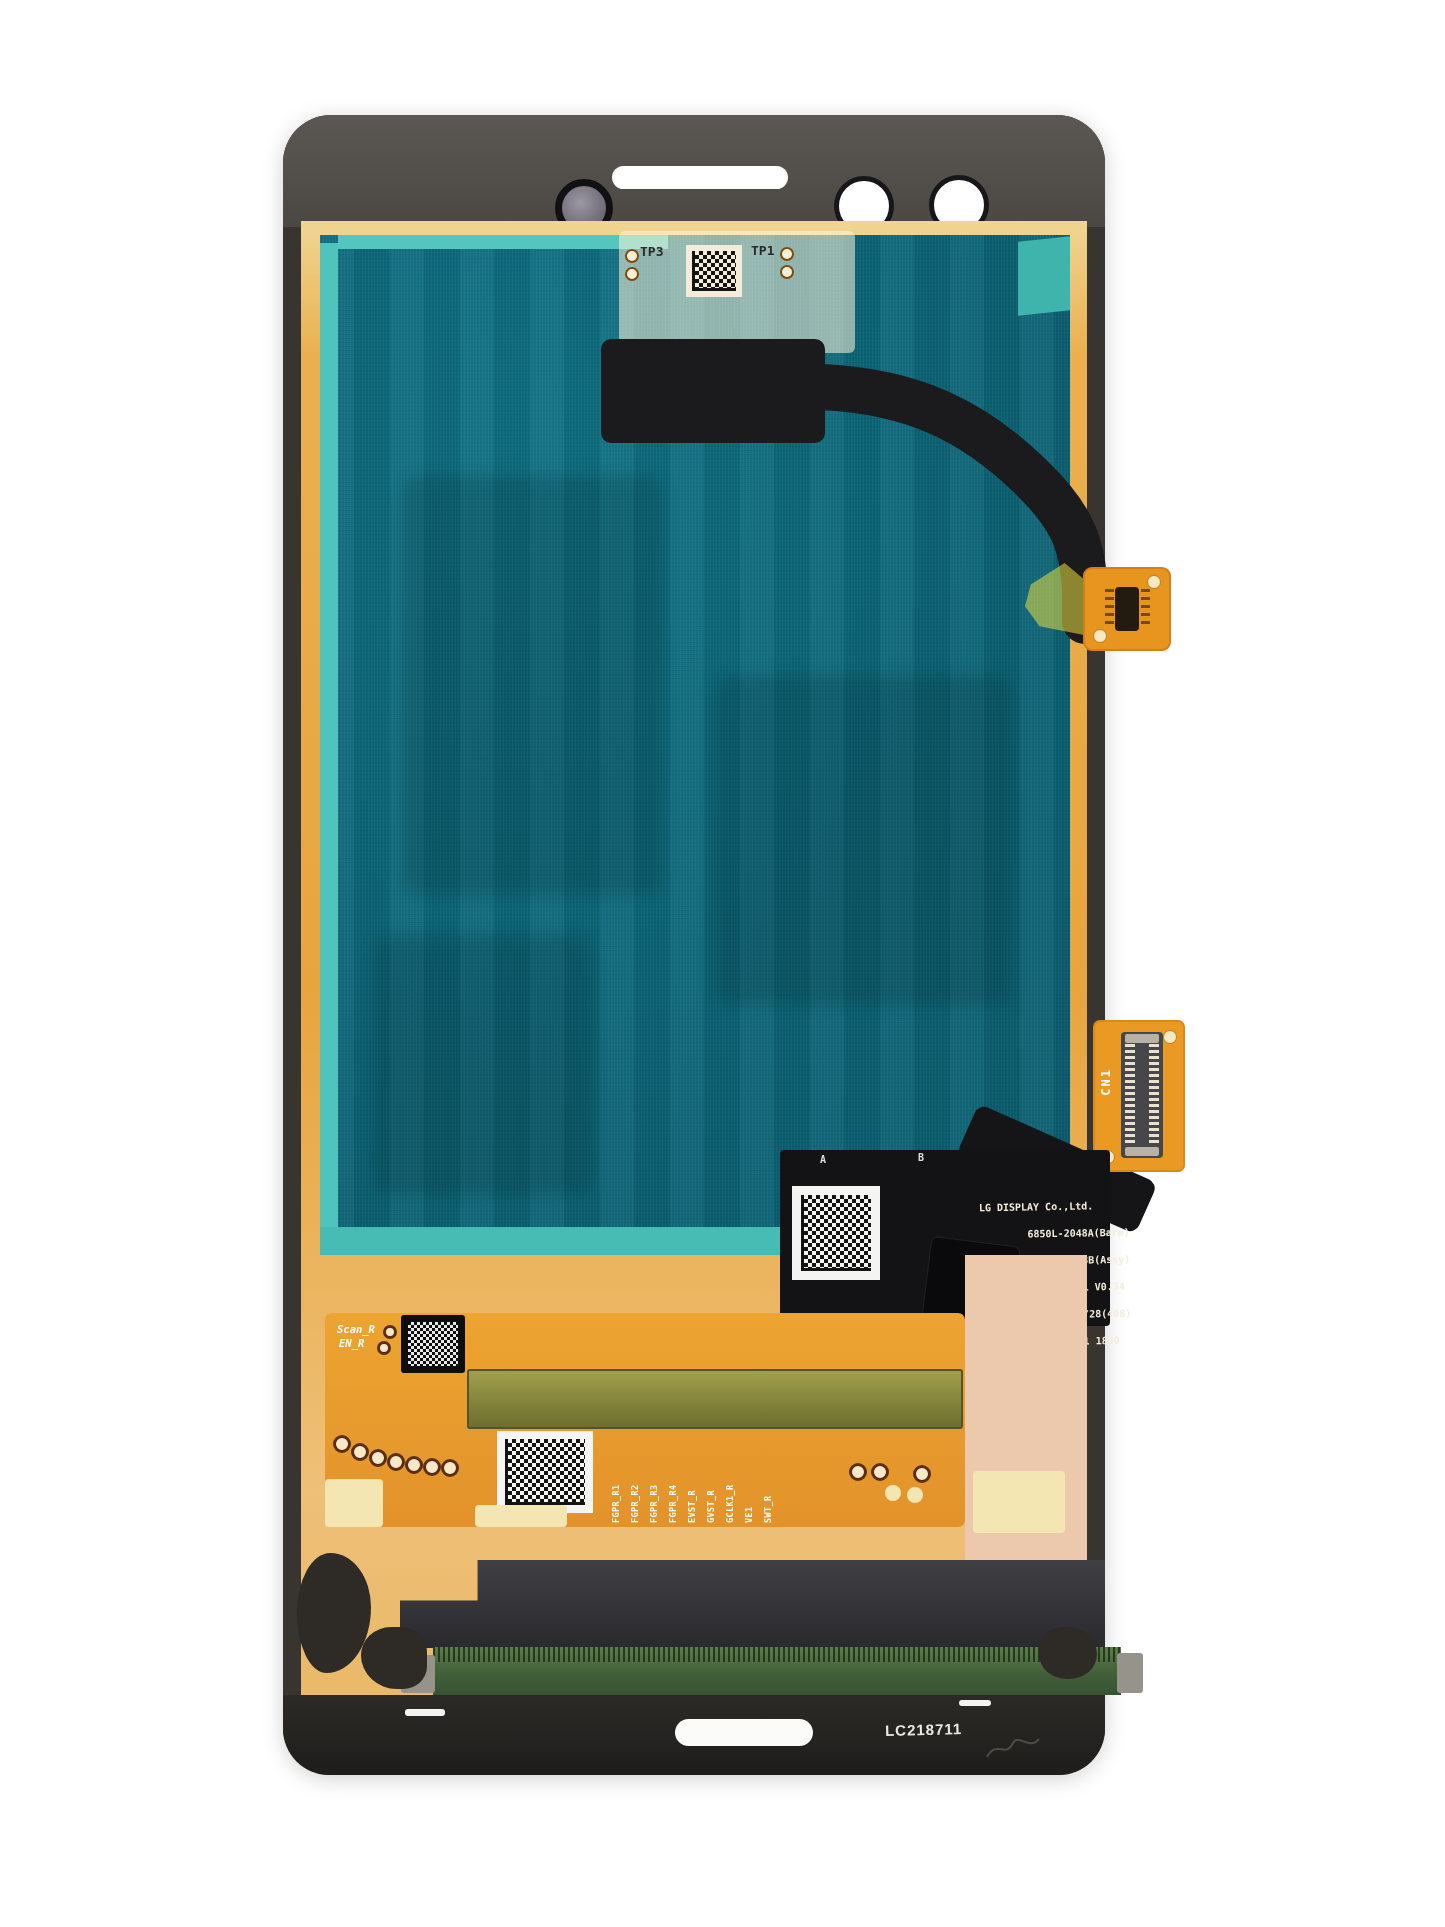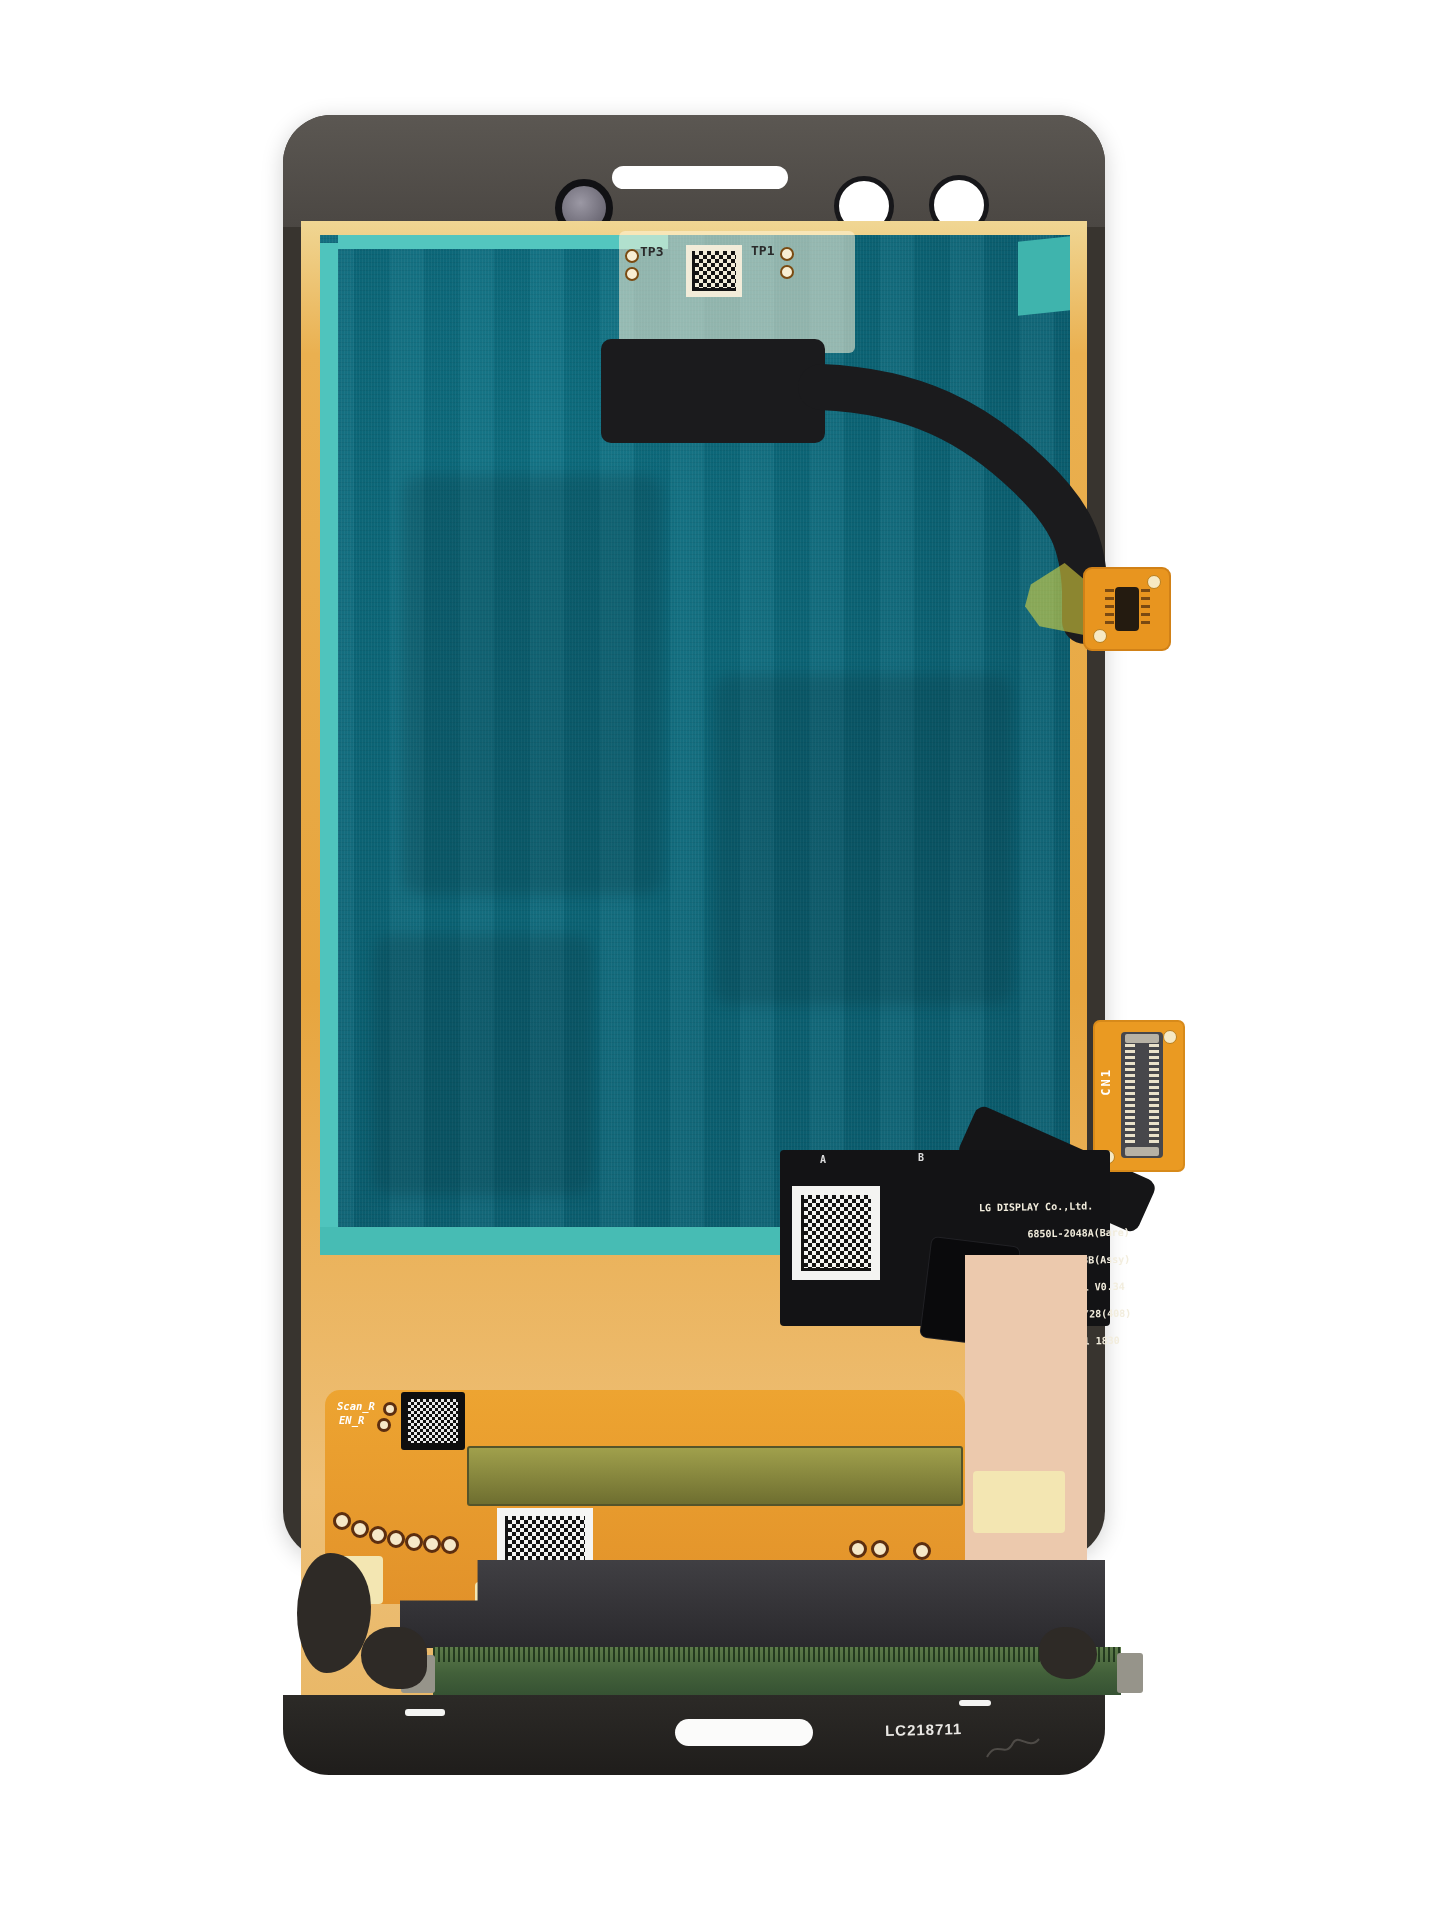--- a/index.html
+++ b/index.html
@@ -1,19 +1,19 @@
 <!DOCTYPE html>
 <html><head>
 <meta charset="utf-8">
 <style>
   html,body{margin:0;padding:0;background:#ffffff;font-family:"Liberation Sans",sans-serif;}
   .stage{position:relative;width:1445px;height:1927px;background:#fff;overflow:hidden;}
 
   
-  .phone{position:absolute;left:283px;top:115px;width:822px;height:1444px;
+  .phone{position:absolute;left:283px;top:115px;width:822px;height:1660px;
     background:#38342f;border-radius:48px;box-shadow:0 4px 22px rgba(0,0,0,.18);}
   .top-bezel{position:absolute;left:0;top:0;width:822px;height:112px;
     background:linear-gradient(180deg,#5b5752,#4b4743);border-radius:48px 48px 0 0;}
   .camera{position:absolute;left:272px;top:64px;width:44px;height:44px;border-radius:50%;
     border:7px solid #111114;background:radial-gradient(circle at 42% 38%,#9b98a4,#6d6a76 70%);}
   .recv-slot{position:absolute;left:329px;top:51px;width:176px;height:23px;background:#fff;border-radius:12px;}
   .hole{position:absolute;width:50px;height:50px;border-radius:50%;border:5px solid #17171a;background:#fff;}
   .hole.h1{left:551px;top:61px;} .hole.h2{left:646px;top:60px;}
 
   
@@ -73,22 +73,22 @@
   .dm-white .dm-cells{inset:9px;}
   .silks{position:absolute;left:104px;top:42px;width:96px;text-align:right;color:#ececec;
     font:bold 9px "DejaVu Sans Mono",monospace;line-height:11.5px;white-space:pre;}
   .printb{position:absolute;left:200px;top:50px;color:#f2eddd;font:bold 10px "DejaVu Sans Mono",monospace;
     line-height:13.5px;white-space:pre;transform:rotate(-1deg);}
   .patch-tab{position:absolute;left:146px;top:92px;width:88px;height:100px;background:#0a0a0c;
     border-radius:6px;transform:rotate(7deg);box-shadow:0 0 0 1px #212125;}
 
   
   .pink-zone{position:absolute;left:682px;top:1140px;width:122px;height:312px;background:#ecc9ad;}
-  .orange-strip{position:absolute;left:42px;top:1275px;width:640px;height:214px;
-    background:linear-gradient(180deg,#eda431,#e2922a);border-radius:15px;}
+  .orange-strip{position:absolute;left:42px;top:1198px;width:640px;height:214px;
+    background:linear-gradient(180deg,#eda431,#e2922a);border-radius:7px;}
   .scan-txt{position:absolute;color:#fff;font:bold italic 10.5px "DejaVu Sans Mono",monospace;}
   .ring{position:absolute;border-radius:50%;background:#f6e8c8;border:3px solid #5c2e10;}
   .qr-black{position:absolute;left:76px;top:2px;width:64px;height:58px;background:#0e0e0e;border-radius:3px;}
   .qr-black .cells{position:absolute;inset:7px;
     background-image:repeating-conic-gradient(#e9e9e9 0% 25%,transparent 0% 50%);background-size:6px 6px;}
   .olive-bar{position:absolute;left:142px;top:56px;width:492px;height:56px;
     background:linear-gradient(180deg,#a0a04c,#6e6e30);border:2px solid #54542a;border-radius:3px;}
   .qr-white2{position:absolute;left:172px;top:118px;width:96px;height:82px;background:#f5f5f3;}
   .signals{position:absolute;left:286px;top:116px;height:94px;display:flex;gap:9px;}
   .signals span{writing-mode:vertical-rl;transform:rotate(180deg);

